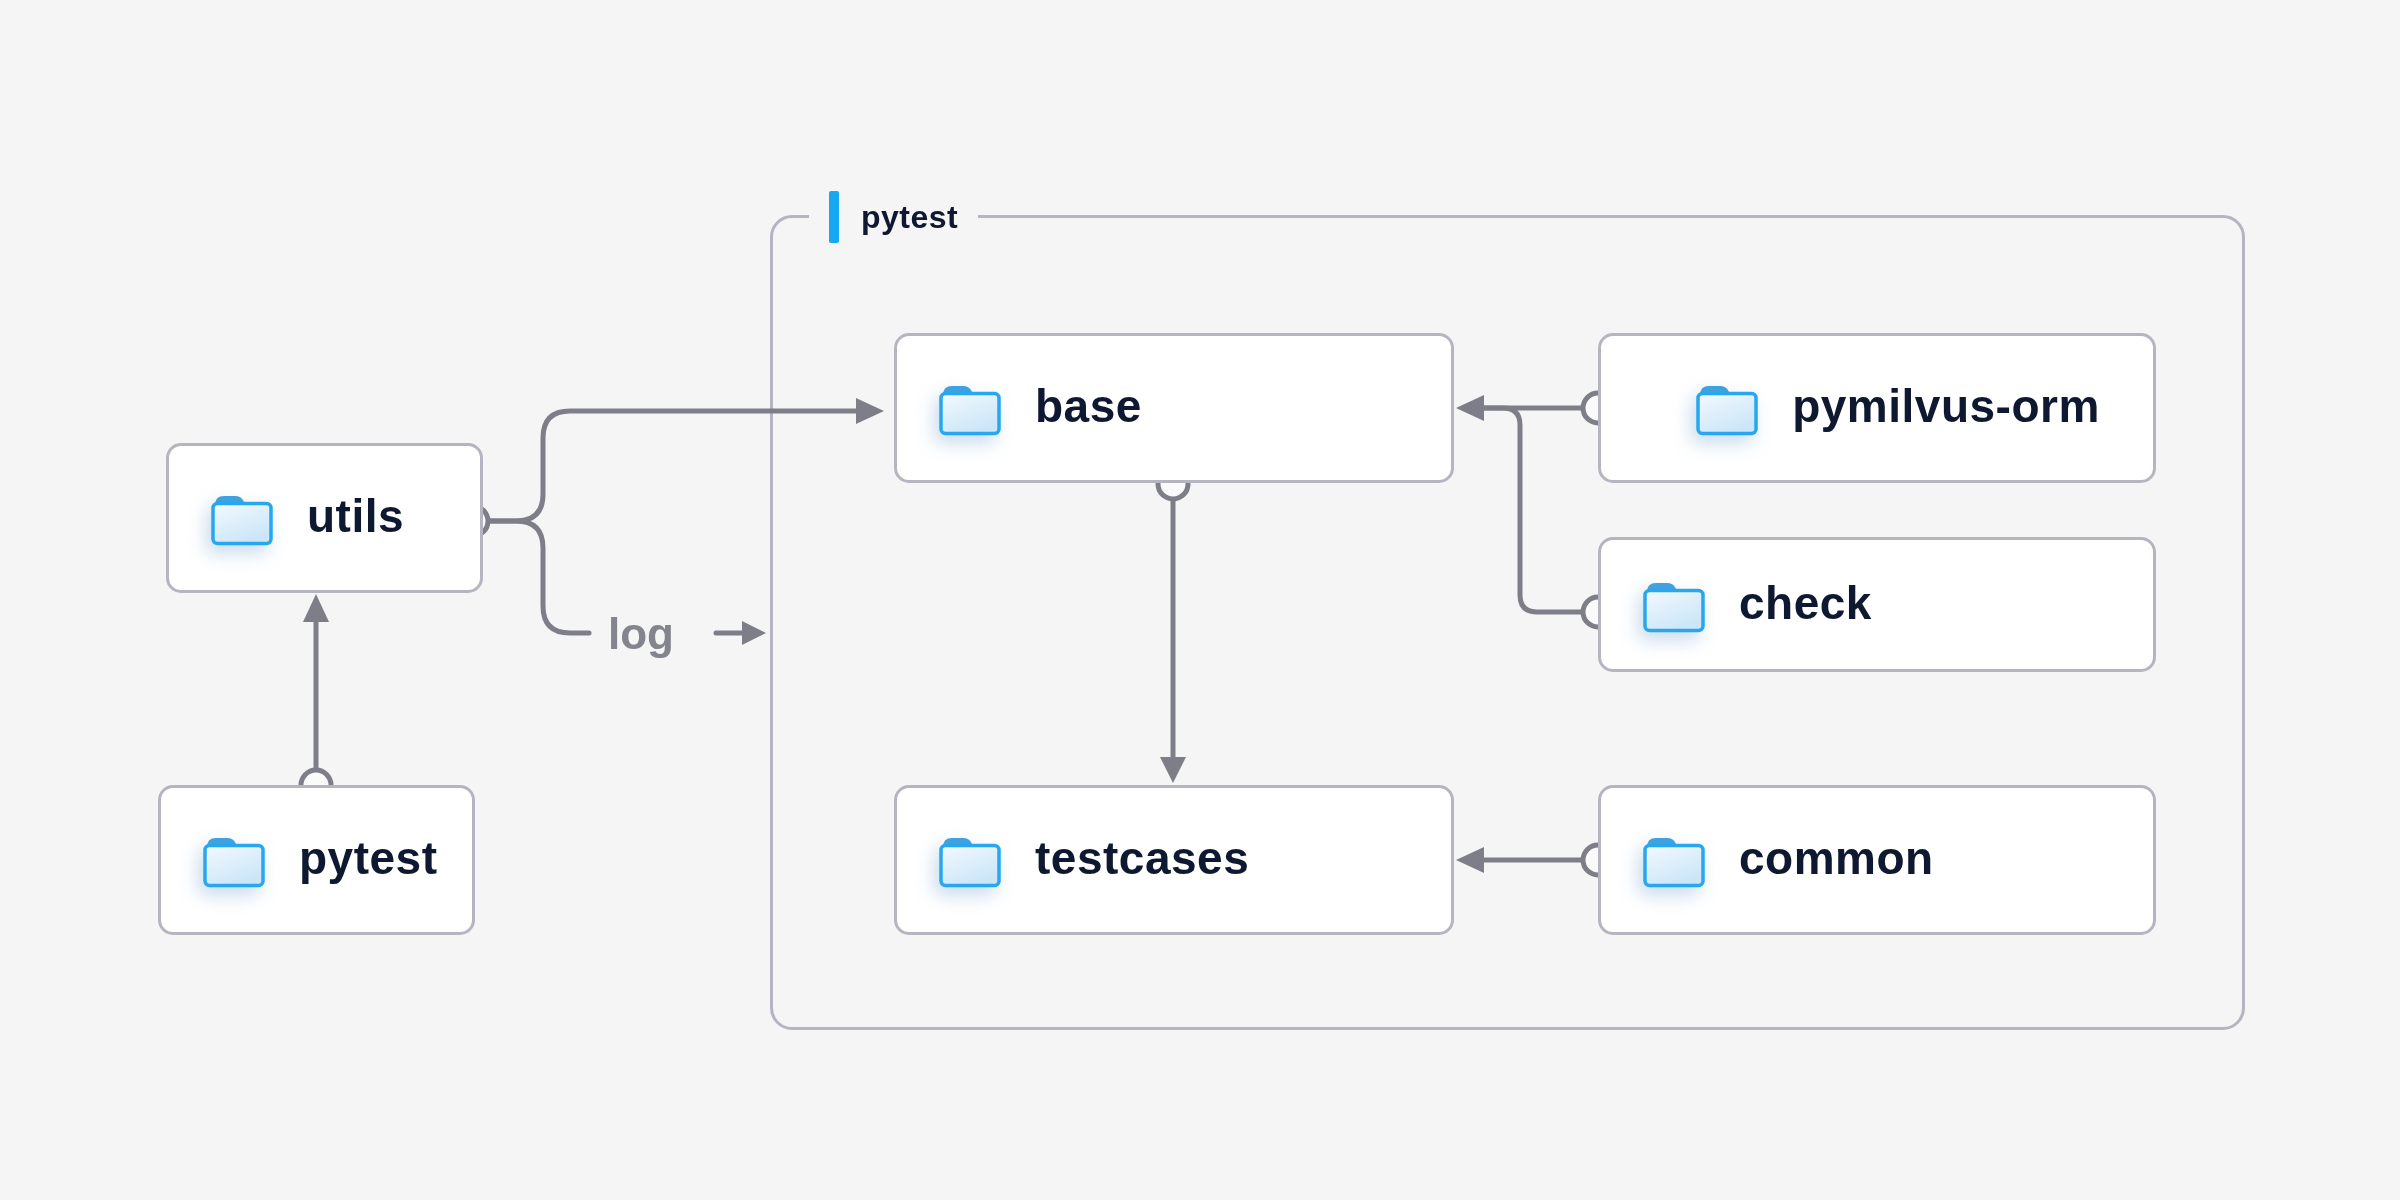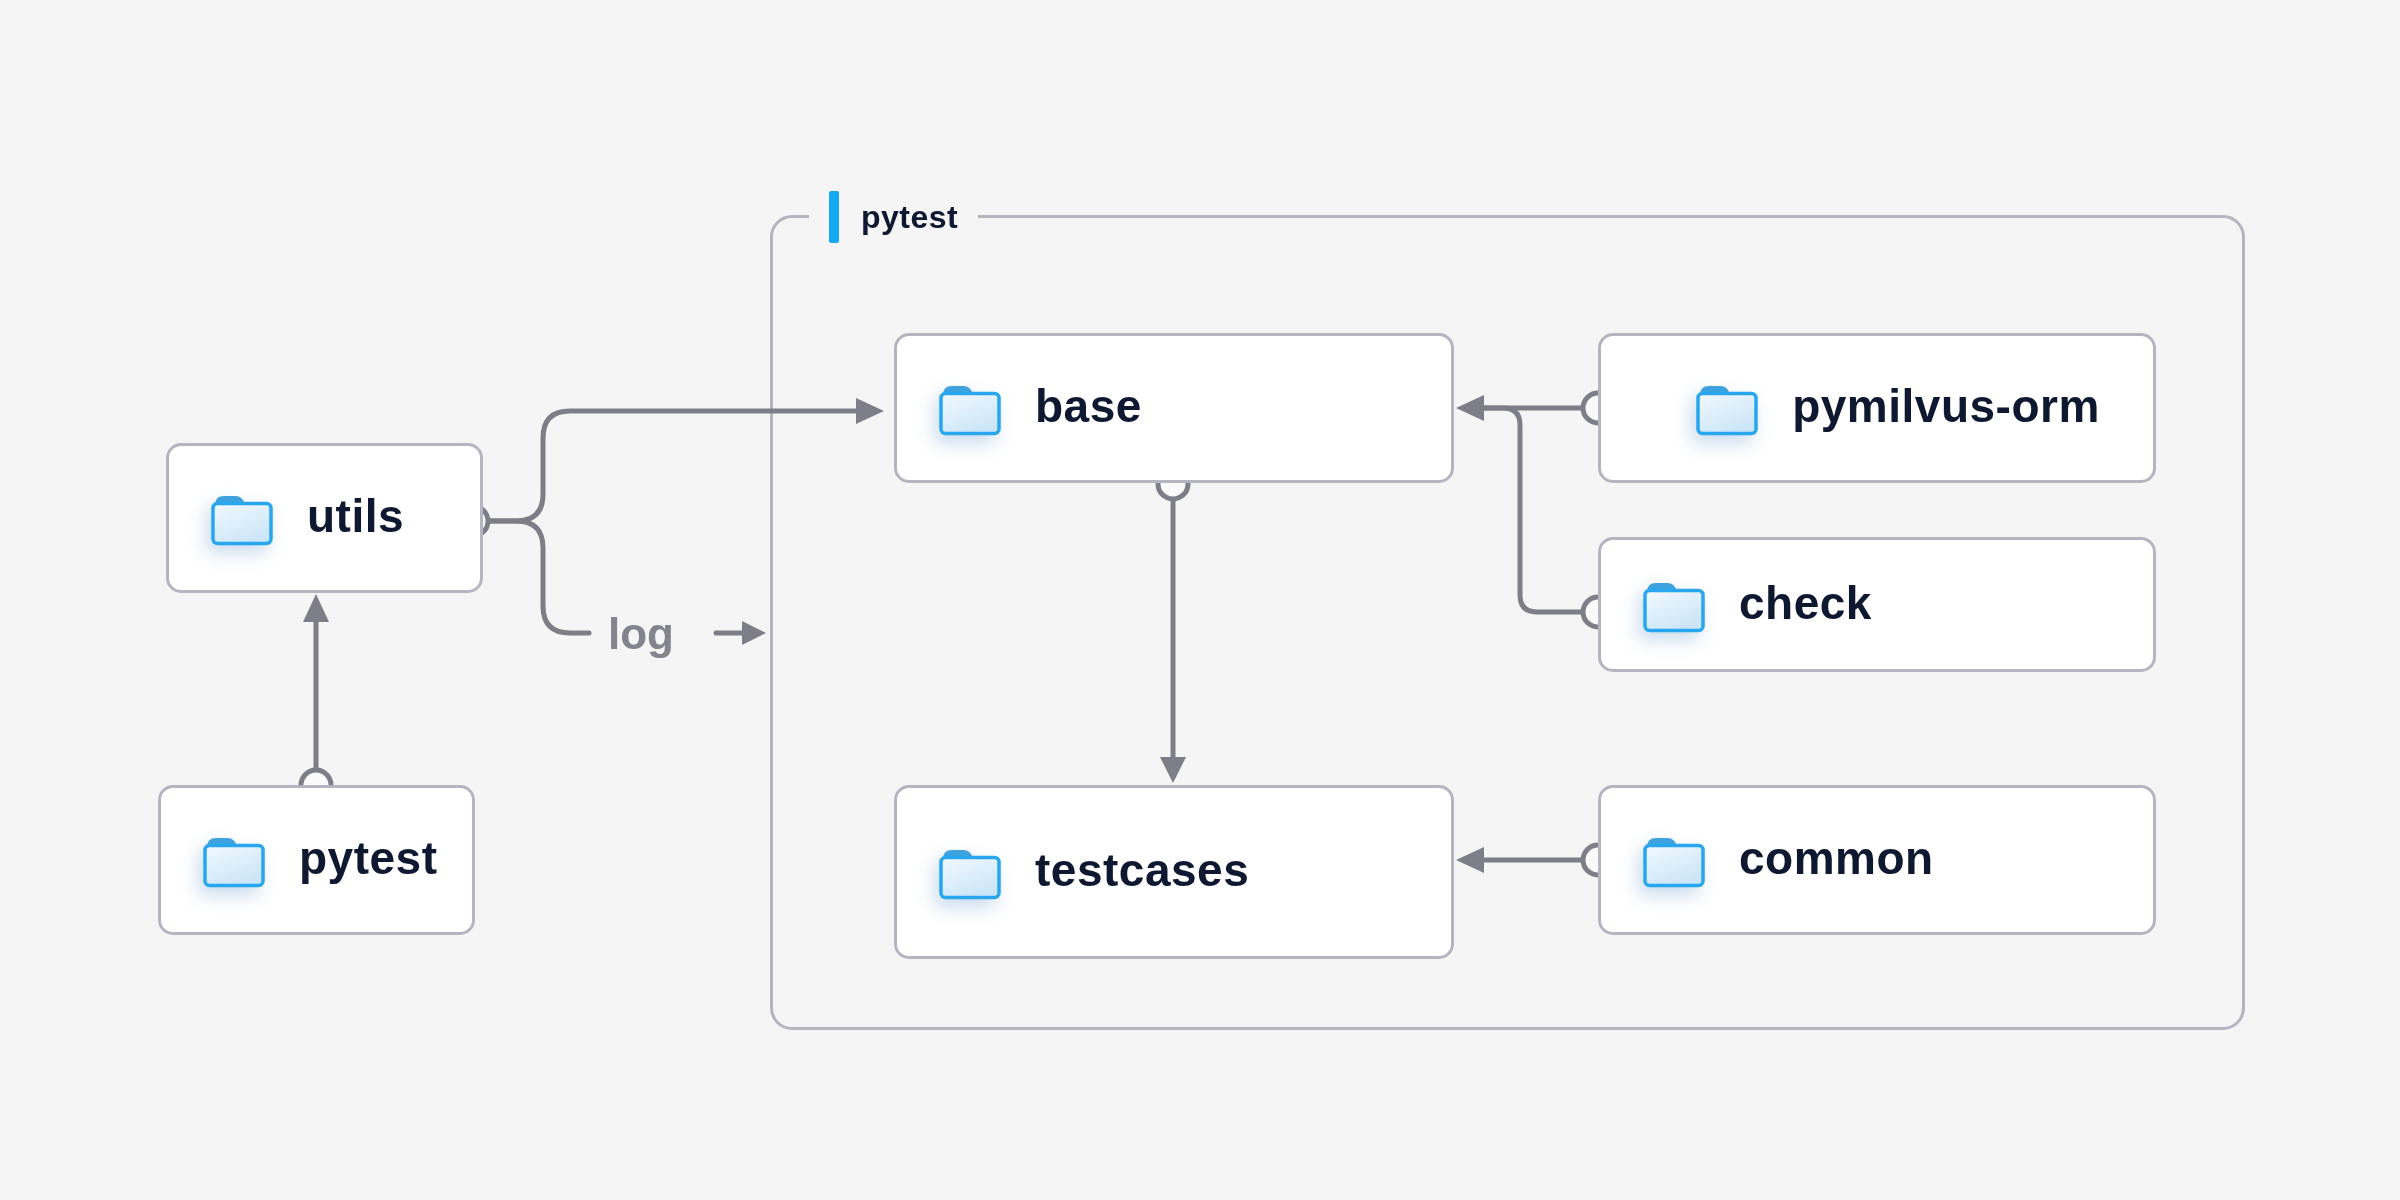--- a/index.html
+++ b/index.html
@@ -76,21 +76,21 @@
   .folder-svg {
     filter: drop-shadow(-5px 8px 9px rgba(80, 140, 195, 0.30));
     flex: 0 0 auto;
   }
 
   #node-utils     { left: 158px;  top: 443px; width: 317px; height: 150px; margin-left: 8px; }
   #node-config    { left: 158px;  top: 785px; width: 317px; height: 150px; }
   #node-base      { left: 894px;  top: 333px; width: 560px; height: 150px; }
   #node-pymilvus  { left: 1598px; top: 333px; width: 558px; height: 150px; justify-content: center; }
   #node-check     { left: 1598px; top: 537px; width: 558px; height: 135px; }
-  #node-testcases { left: 894px;  top: 785px; width: 560px; height: 174px; }
+  #node-testcases { left: 894px;  top: 785px; width: 560px; height: 150px; }
   #node-common    { left: 1598px; top: 785px; width: 558px; height: 150px; }
 
   
   #connectors {
     position: absolute;
     left: 0; top: 0;
     width: 2400px;
     height: 1200px;
     pointer-events: none;
   }

